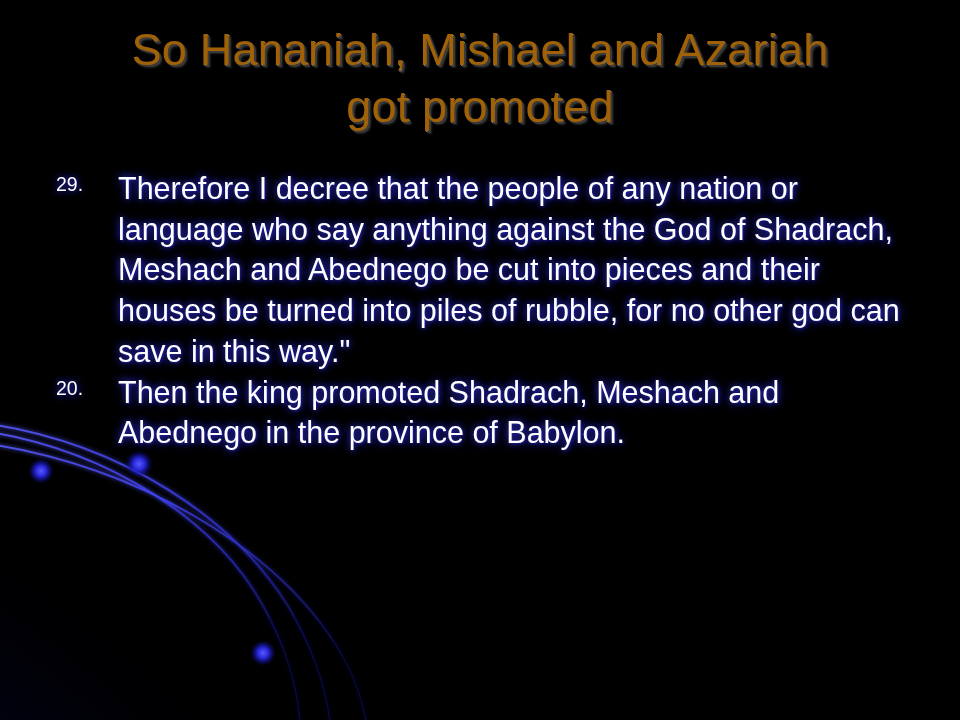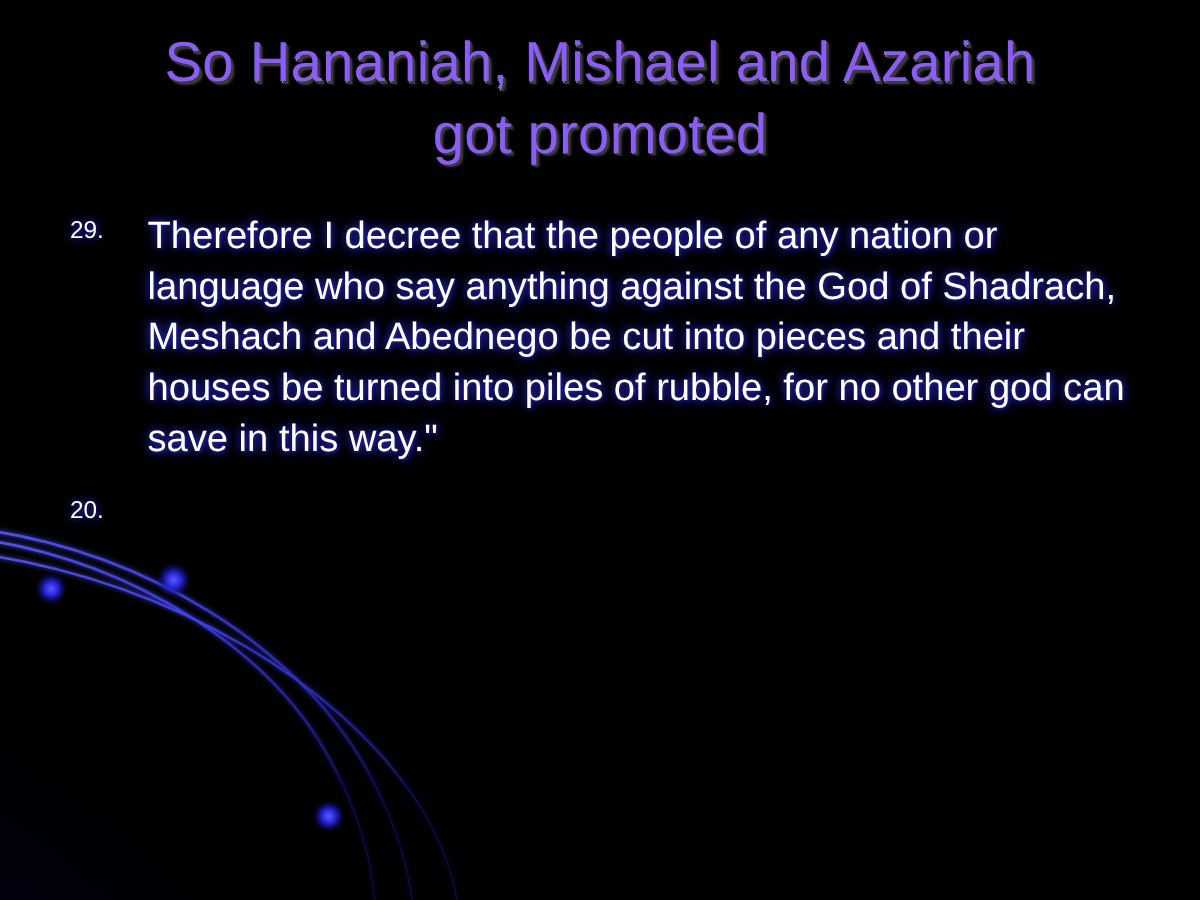--- a/index.html
+++ b/index.html
@@ -34,21 +34,21 @@
     top: 22px;
     width: 912px;
     text-align: center;
     z-index: 5;
   }
   .title-text {
     display: block;
     font-size: 45px;
     line-height: 1.26;
     font-weight: normal;
-    color: #8b5cf6;
+    color: #a16207;
     letter-spacing: 0.2px;
     text-shadow:
       2px 2px 0px #3a3a3a,
       3px 3px 2px #222222,
       1px 1px 0px #8e8e8e;
     white-space: pre-line;
   }
 
   
   .body-block {
@@ -59,21 +59,20 @@
     z-index: 5;
   }
 
   .bullet-row {
     display: block;
     position: relative;
     color: #ffffff;
     font-size: 30.5px;
     line-height: 1.335;
     padding-left: 84px;
-    margin-bottom: 20px;
     text-shadow:
       0 0 7px #2b2bbf,
       0 0 12px #1c1c8c,
       1px 1px 2px #14146b;
   }
   .bullet-row:last-child { margin-bottom: 0; }
 
   .bullet-number {
     position: absolute;
     left: 22px;
@@ -151,17 +150,18 @@
 
   <div class="body-block">
 
     <div class="bullet-row">
       <span class="bullet-number">29.</span>
       <span class="bullet-text">Therefore I decree that the people of any nation or language who say anything against the God of Shadrach, Meshach and Abednego be cut into pieces and their houses be turned into piles of rubble, for no other god can save in this way."</span>
     </div>
 
     <div class="bullet-row">
       <span class="bullet-number">20.</span>
+      <span class="bullet-text">Then the king promoted Shadrach, Meshach and Abednego in the province of Babylon.</span>
     </div>
 
   </div>
 
 </div>
 
 </body></html>

